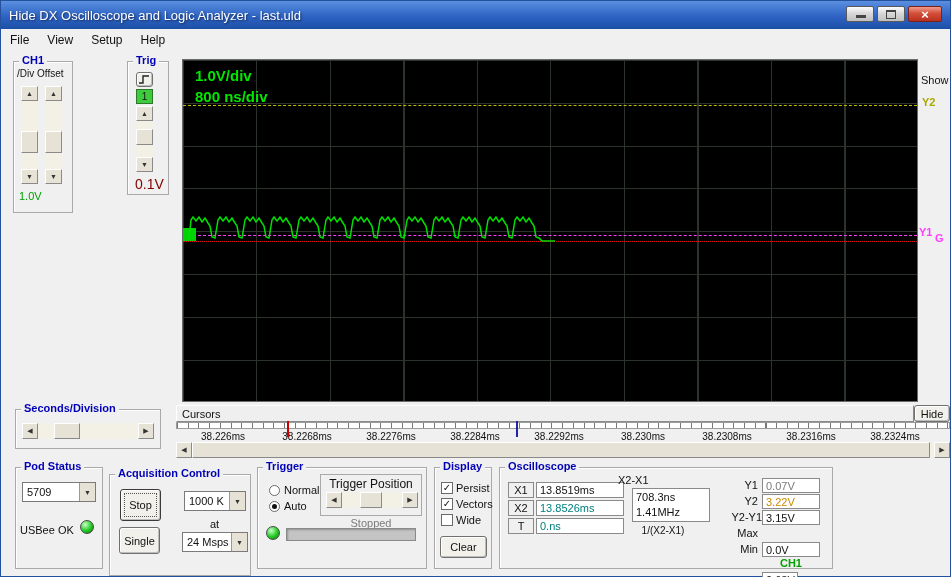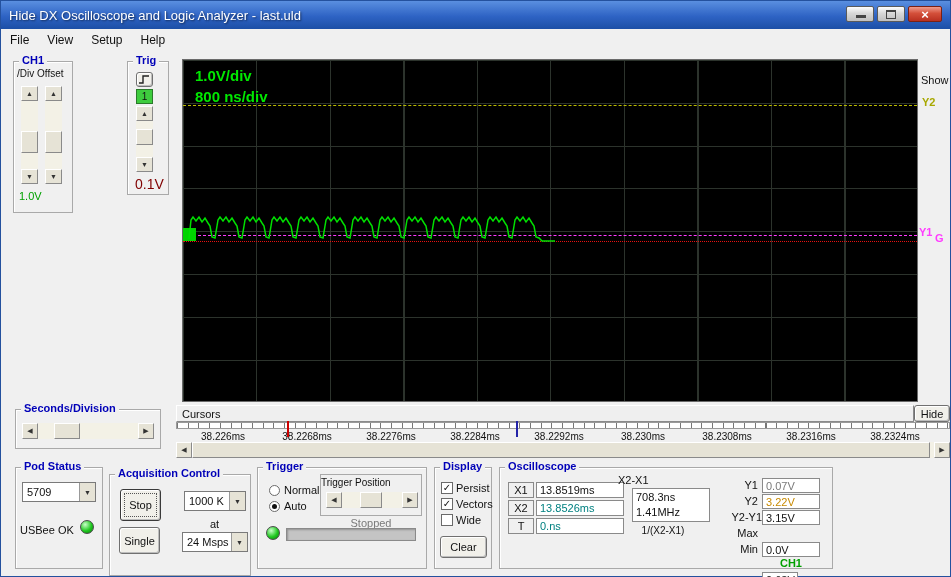--- a/index.html
+++ b/index.html
@@ -234,21 +234,21 @@
     </div>
   </div>
 
   <div class="group" style="left:256px;top:466px;width:170px;height:102px;">
     <span class="gtitle">Trigger</span>
     <div class="radio" style="left:11px;top:17px;"></div>
     <span class="lbl" style="left:26px;top:16px;">Normal</span>
     <div class="radio on" style="left:11px;top:33px;"></div>
     <span class="lbl" style="left:26px;top:32px;">Auto</span>
     <div class="tpframe" style="left:62px;top:6px;width:102px;height:42px;">
-      <span class="lbl" style="left:0;right:0;top:2px;font-size:10px;">Trigger Position</span>
+      <span class="lbl" style="left:0;right:0;top:2px;text-align:center;font-size:12px;">Trigger Position</span>
       <div class="hsb" style="left:5px;top:17px;width:92px;">
         <div class="sbtn">◀</div>
         <div class="strack">
             <div class="sthumb" style="left:18px;width:22px;"></div>
           </div>
         <div class="sbtn">▶</div>
       </div>
     </div>
     <span class="lbl greyv" style="left:62px;top:49px;width:102px;text-align:center;">Stopped</span>
     <div class="led" style="left:8px;top:58px;"></div>

